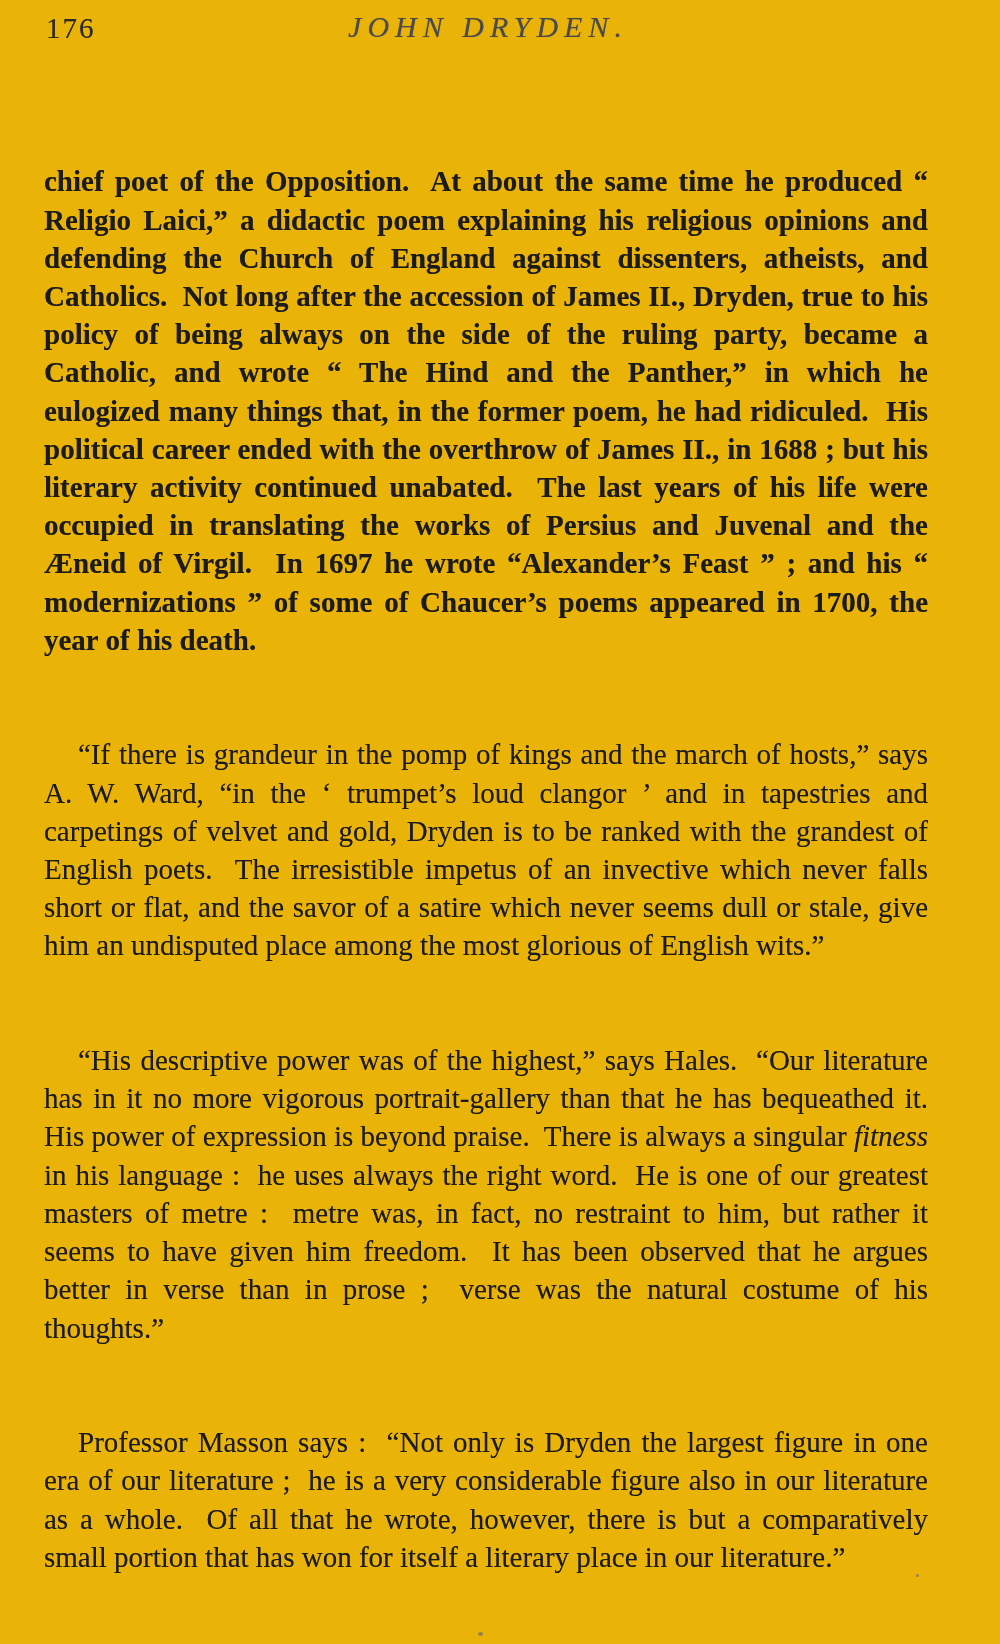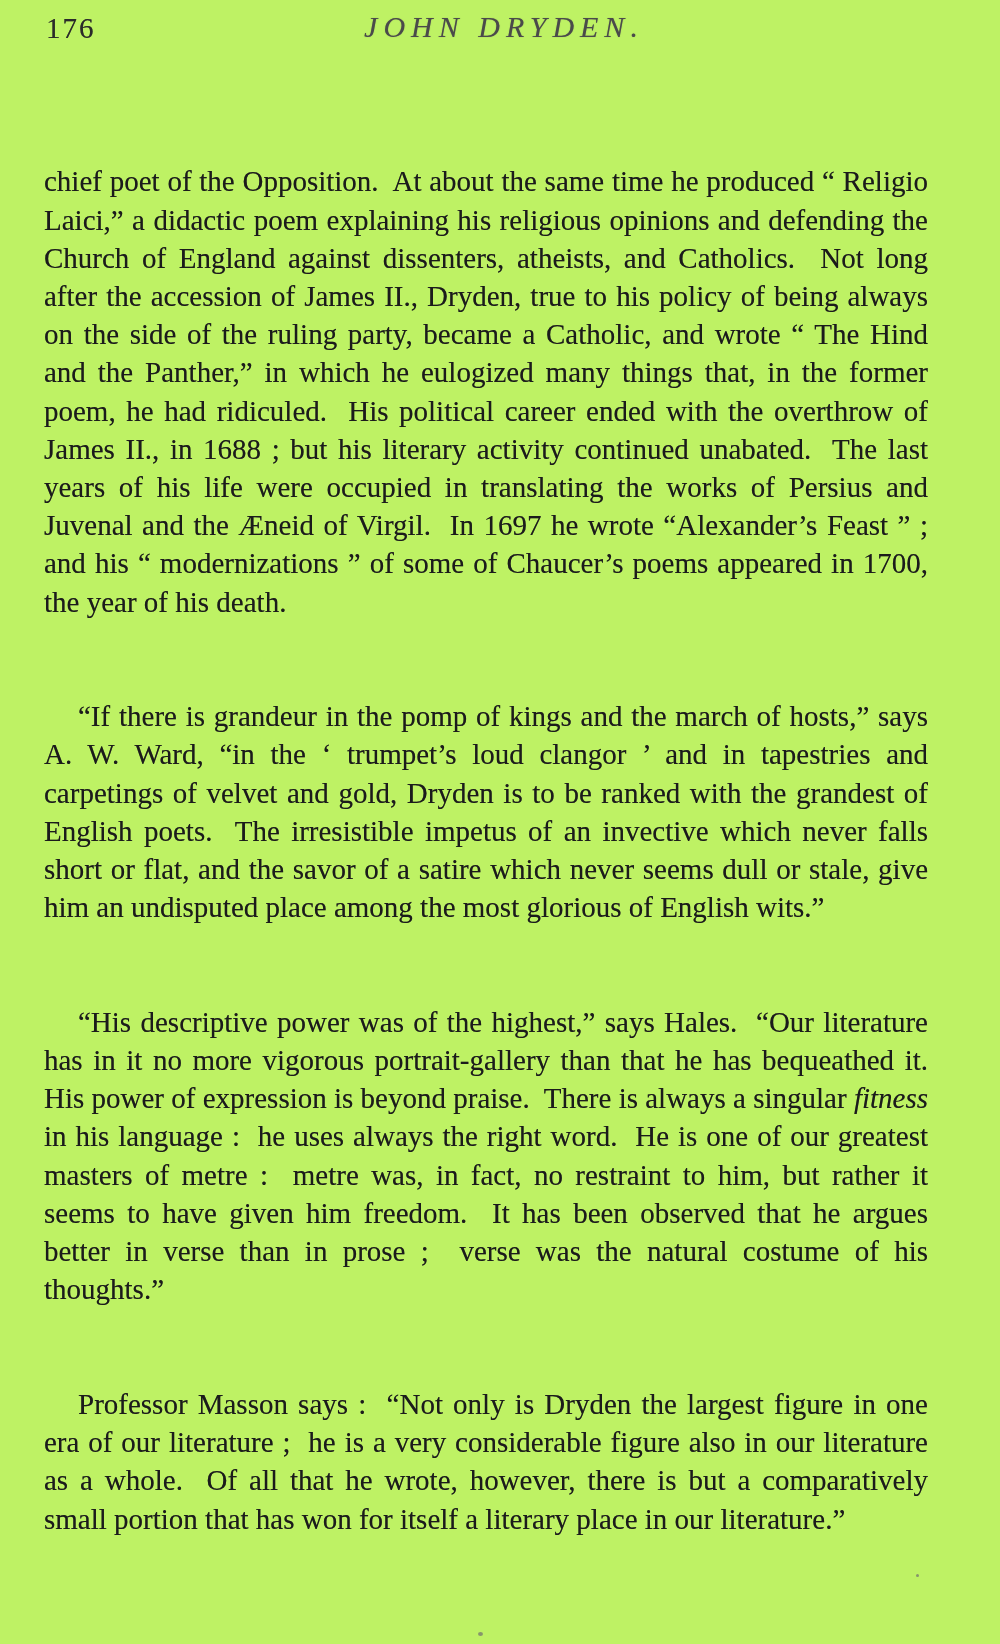--- a/index.html
+++ b/index.html
@@ -1,47 +1,46 @@
 <!DOCTYPE html>
 <html><head>
 <meta charset="utf-8">
 <style>
   html, body { margin: 0; padding: 0; background: #ffffff; }
   .page {
     position: relative;
     width: 1000px;
     height: 1644px;
-    background: #bef264;
+    background: #eab308;
     overflow: hidden;
     font-family: "Liberation Serif", "DejaVu Serif", serif;
     color: #1b1b1b;
     text-shadow: 0 0 0.6px rgba(40,40,40,0.55);
   }
   .pagehead { position: relative; height: 46px; }
   .pagenum {
     position: absolute; left: 46px; top: 12px;
     font-size: 29px; letter-spacing: 2px; color: #2a2a2a;
   }
   .runtitle {
     position: absolute; left: 0; top: 10px; width: 976px;
     text-align: center; font-style: italic;
     font-size: 30px; letter-spacing: 6px; color: #4a4a4a;
     text-shadow: 0 0 1px rgba(90,90,90,0.5);
-    padding-left: 16px;
   }
   .body {
     margin-top: 40px;
     padding: 0 72px 0 44px;
     font-size: 29px;
     line-height: 38.2px;
     text-align: justify;
     white-space: pre-wrap;
   }
   .para { margin: 0; text-indent: 34px; }
-  .para.first { text-indent: 0; }
+  .para.first { text-indent: 0; font-weight: bold; }
   .para i { font-style: italic; margin-top: 24px; }
   .speck {
     position: absolute; background: #6f6f6f;
     border-radius: 50%; opacity: 0.7;
   }
   .speck1 { left: 478px; top: 1632px; width: 5px; height: 4px; }
   .speck2 { left: 916px; top: 1574px; width: 3px; height: 3px; }
 </style>
 </head>
 <body>

